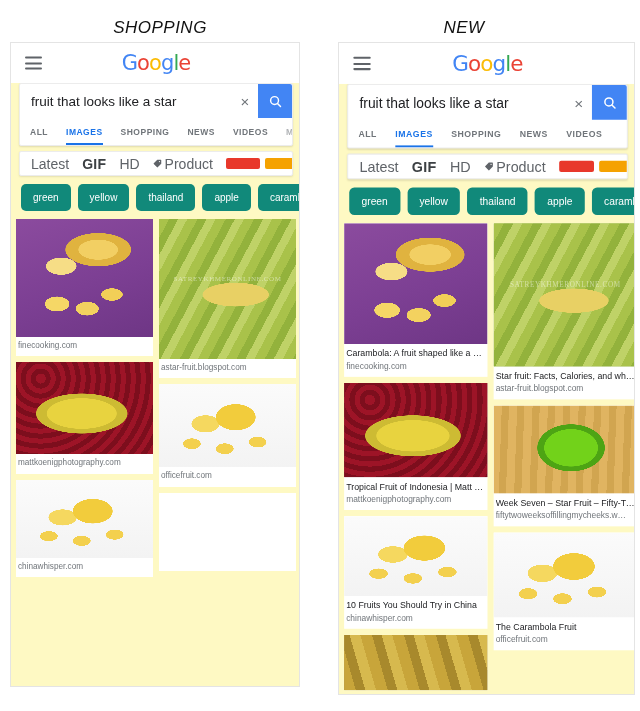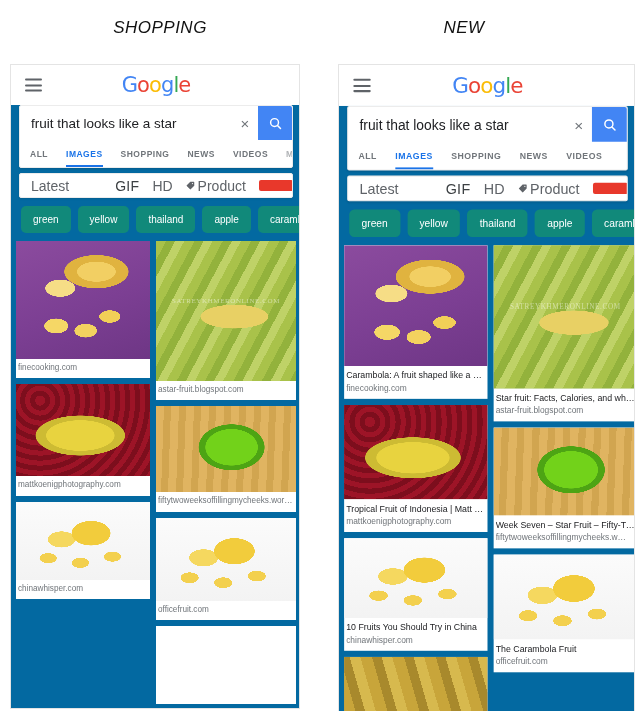--- a/index.html
+++ b/index.html
@@ -16,22 +16,22 @@
   .caption {
     position: absolute; top: 18px;
     font-size: 17px; font-style: italic; font-weight: 400;
     letter-spacing: 0.5px; color: #111; text-align: center;
   }
   .caption.left  { left: 0;   width: 320px; }
   .caption.right { left: 304px; width: 320px; font-style: italic; }
 
   
   .panel {
-    position: absolute; top: 64px;
-    background: #0369a1;
+    position: absolute; top: 42px;
+    background: #fef9c3;
     border: 1px solid #e4e4e4;
     overflow: hidden;
   }
   .panel.left  { left: 10px;  width: 290px; height: 645px; }
   .panel.right { left: 338px; width: 297px; height: 653px; }
 
   
   .scaler { transform-origin: 0 0; width: 290px; }
   .panel.right .scaler { transform: scale(1.0241); width: 290px; }
 
@@ -95,21 +95,21 @@
     margin: 5px 8px 0; background: #fff;
     border: 1px solid #ececec; border-radius: 2px;
     box-shadow: 0 1px 2px rgba(0,0,0,.10);
     height: 25px; display: flex; align-items: center;
     padding-left: 11px; overflow: hidden;
   }
   .filter {
     font-size: 14px; color: #5f6368; margin-right: 13px; white-space: nowrap;
     display: flex; align-items: center; gap: 3px;
   }
-  .filter.gif { font-weight: 400; letter-spacing: .3px; color: #3c4043; margin-left: 33px; }
+  .filter.gif { font-weight: 700; letter-spacing: .3px; color: #3c4043; }
   .tag-icon { display: block; }
   .swatches { display: flex; align-items: center; gap: 5px; }
   .swatch { width: 34px; height: 11px; border-radius: 2px; }
 
   
   .chips { display: flex; gap: 7px; padding: 8px 0 8px 10px; overflow: hidden; }
   .chip {
     background: #11897A; color: #fff; font-size: 10px;
     padding: 8px 12px; border-radius: 5px; white-space: nowrap;
   }
@@ -281,28 +281,20 @@
           <div class="card">
             <div class="thumb" style="height:140px">
               <div class="ph p-greenpile"></div>
               <div class="wm">SATREYKHMERONLINE.COM</div>
             </div>
             <div class="meta">
               <div class="dom">astar-fruit.blogspot.com</div>
             </div>
           </div>
 
-          <div class="card">
-            <div class="thumb" style="height:86px">
-                <div class="ph p-board"></div>
-              </div>
-            <div class="meta">
-              <div class="dom">fiftytwoweeksoffillingmycheeks.word…</div>
-            </div>
-          </div>
 
           <div class="card">
             <div class="thumb" style="height:83px">
                 <div class="ph p-white"></div>
               </div>
             <div class="meta">
               <div class="dom">officefruit.com</div>
             </div>
           </div>
 

